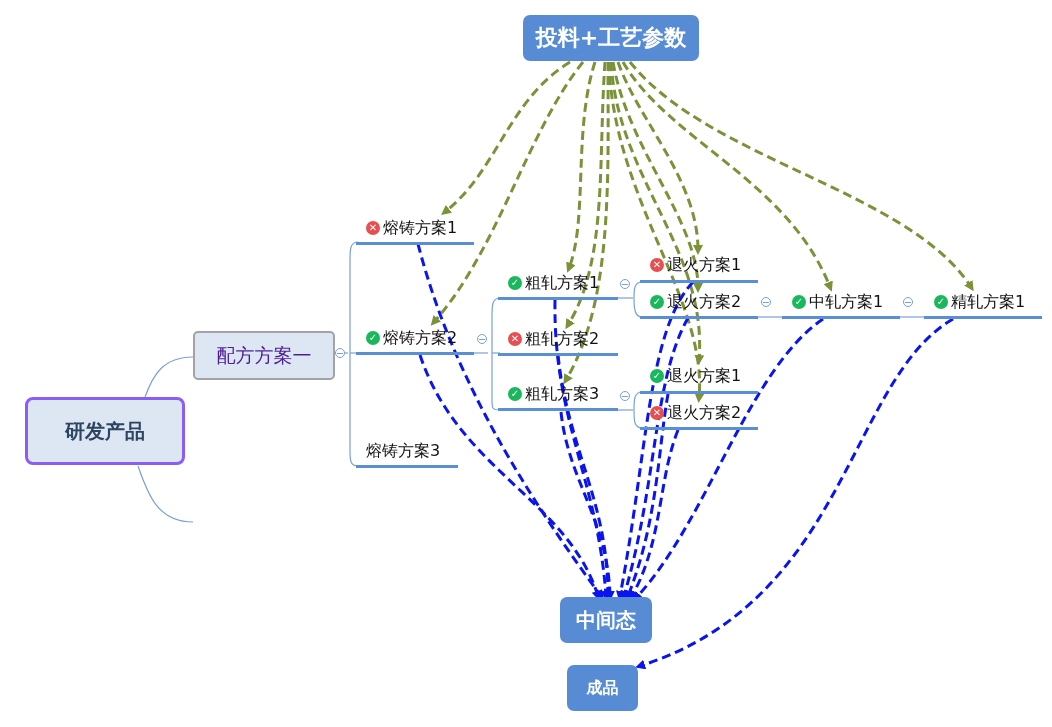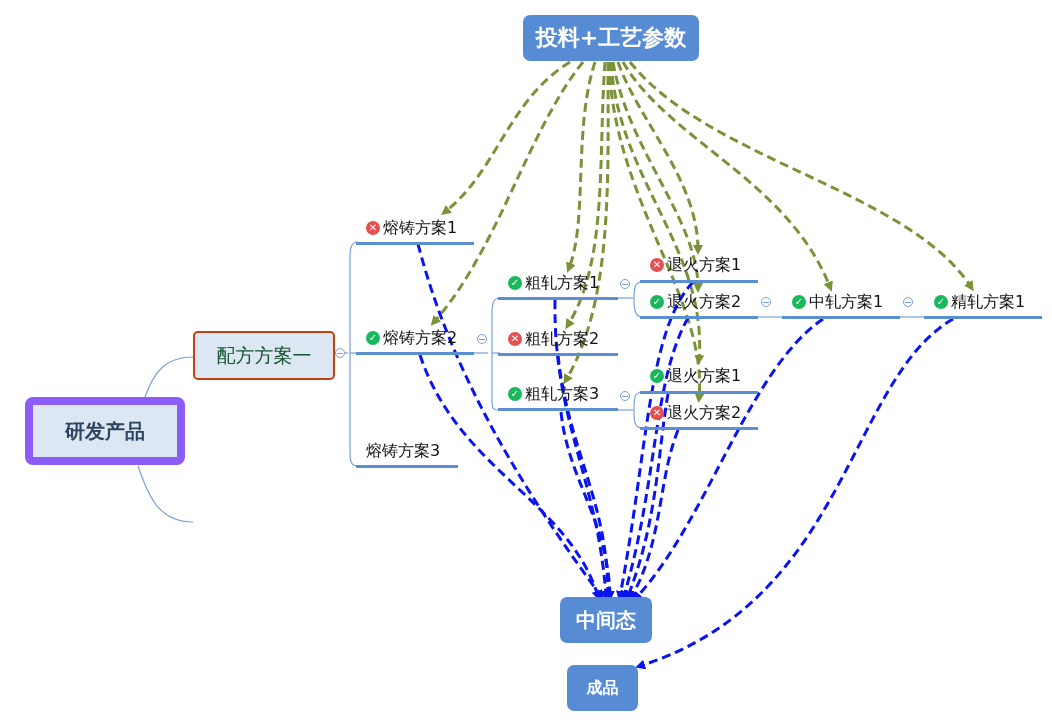--- a/index.html
+++ b/index.html
@@ -1,23 +1,23 @@
 <!DOCTYPE html>
 <html><head>
 <meta charset="utf-8">
 <style>
   html, body { margin:0; padding:0; background:#ffffff; }
   body { width:1052px; height:727px; position:relative; overflow:hidden;
          font-family:"DejaVu Sans","Liberation Sans",sans-serif; }
   #stage { position:absolute; left:8px; top:0; width:1052px; height:727px;padding-left:21px; }
   svg#links { position:absolute; left:0; top:0; }
   .box { position:absolute; display:flex; align-items:center; justify-content:center; box-sizing:border-box; }
-  .root { left:17px; top:397px; width:160px; height:68px; background:#dde6f3; border:8px solid #8b5cf6; border-radius:8px;
+  .root { left:17px; top:397px; width:160px; height:68px; background:#dde6f3; border:3px solid #8b5cf6; border-radius:8px;
           font-size:20px; font-weight:bold; color:#2d4560; }
-  .branch { background:#dde6f3; border:2px solid #c2410c; border-radius:5px; font-size:19px; color:#14532d; }
+  .branch { background:#dde6f3; border:2px solid #a3a3a3; border-radius:5px; font-size:19px; color:#4c1d95; }
   .blue-box { background:#578cd4; color:#ffffff; font-weight:bold; border-radius:7px; }
   .topic { position:absolute; height:26px; display:flex; align-items:center; font-size:16px; color:#111; white-space:nowrap; }
   .topic .ico { width:14px; height:14px; border-radius:50%; display:inline-flex; align-items:center; justify-content:center;
                 color:#fff; font-size:10px; font-weight:bold; margin-right:3px; line-height:1; }
   .ok { background:#19b85c; }
   .bad { background:#e65050; }
   .underline { position:absolute; height:3px; background:#5b8fd3; }
   .collapse { position:absolute; width:10px; height:10px; border:1px solid #7aa0d8; border-radius:50%; background:#fff;
               box-sizing:border-box; display:flex; align-items:center; justify-content:center; }
   .collapse::after { content:""; width:6px; height:1px; background:#7aa0d8; }

